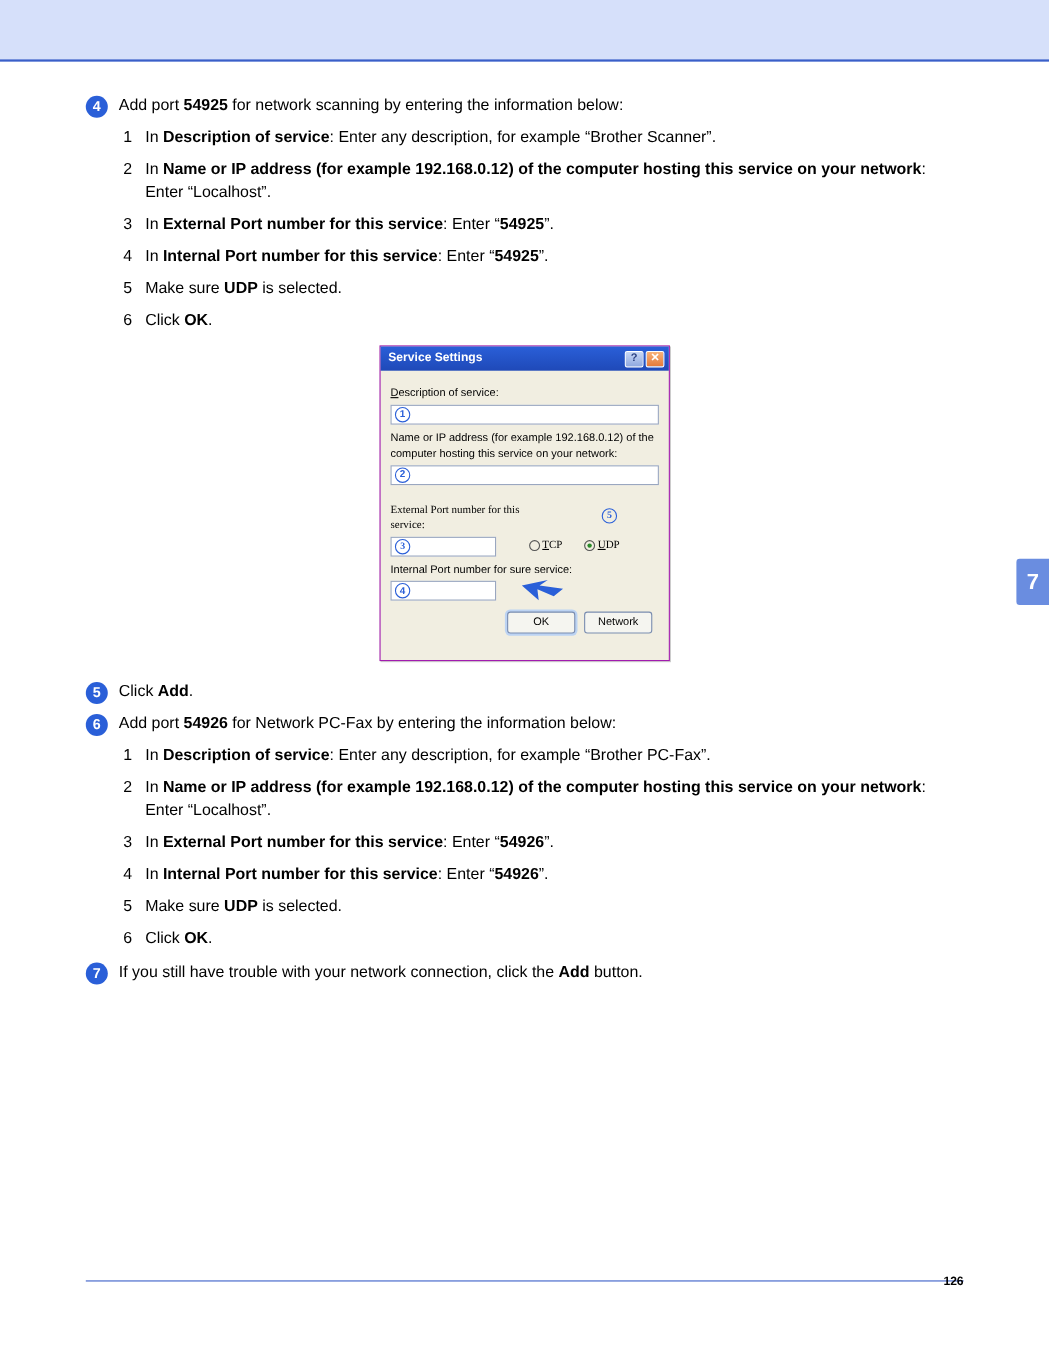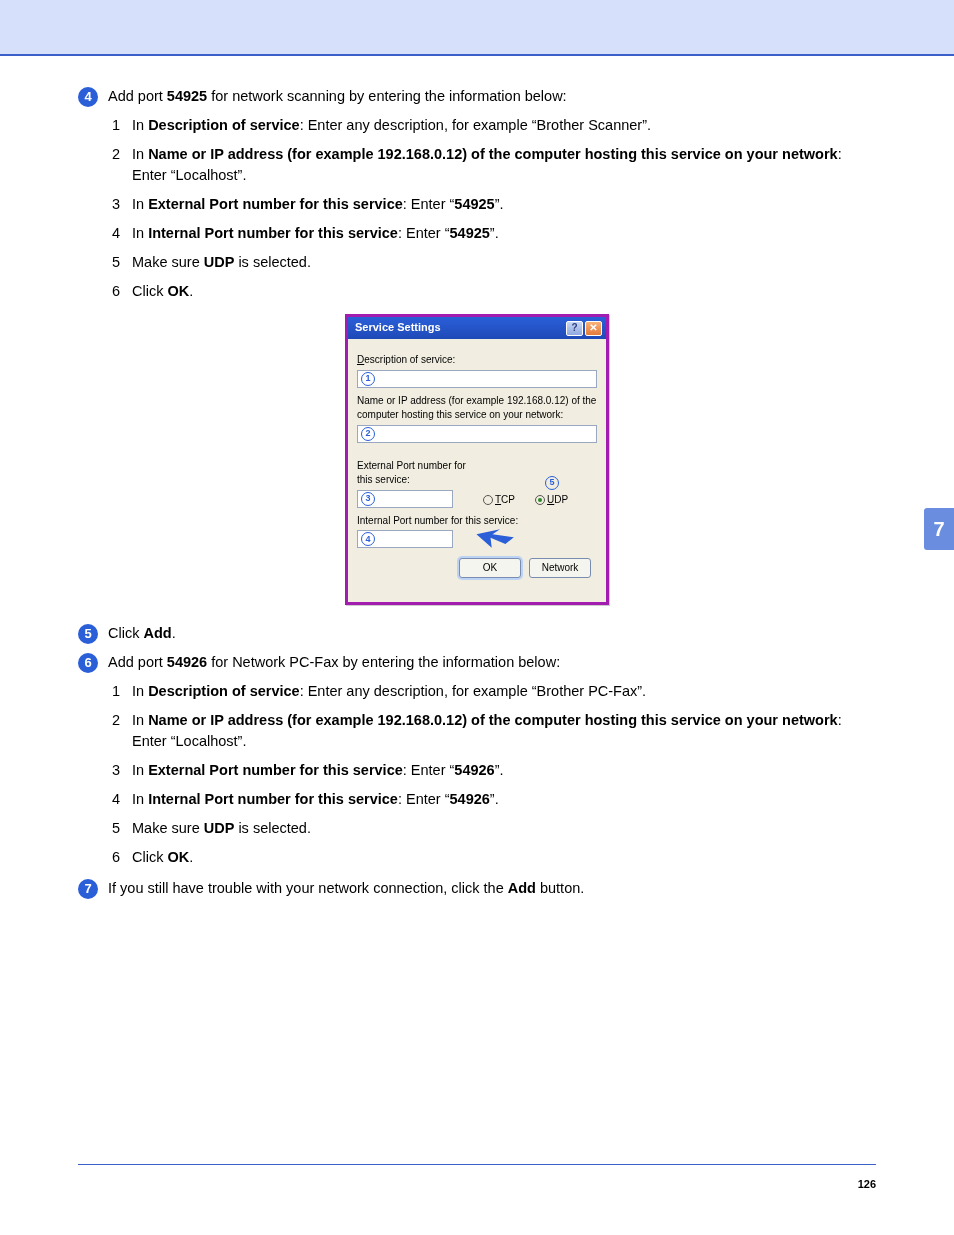--- a/index.html
+++ b/index.html
@@ -64,21 +64,21 @@
   
   .dialog-wrap {
     display: flex;
     justify-content: center;
     margin: 12px 0 18px 0;
   }
   .dialog {
     width: 264px;
     font-family: Tahoma, Arial, sans-serif;
     font-size: 10px;
-    border: 3px solid #a21caf;
+    border: 1px solid #a21caf;
     background: #f1eee1;
     box-shadow: 1px 1px 0 rgba(0,0,0,0.2);
   }
   .dlg-title {
     height: 22px;
     background: linear-gradient(#2a5fd8,#1f49b8);
     color: #fff;
     font-weight: bold;
     font-size: 11px;
     display: flex;
@@ -119,21 +119,21 @@
     width: 14px; height: 14px;
     border: 1.5px solid #2a5fd8;
     border-radius: 50%;
     color: #2a5fd8;
     font-size: 9px;
     font-weight: bold;
     display: inline-flex;
     align-items: center;
     justify-content: center;
   }
-  .row { display: flex; align-items: flex-end; gap: 30px; }
+  .row { display: flex; align-items: center; gap: 30px; font-family: Liberation Serif, serif; }
   .radios { display: flex; gap: 20px; font-size: 10px; align-items: center; }
   .radio {
     width: 10px; height: 10px; border-radius: 50%;
     border: 1px solid #555; display: inline-block;
     position: relative; margin-right: 2px;
     vertical-align: middle;
   }
   .radio.sel::after {
     content: ""; position: absolute; inset: 2px;
     border-radius: 50%; background: #2a8a2a;
@@ -171,21 +171,21 @@
     font-weight: bold;
     display: flex;
     align-items: center;
     justify-content: center;
     border-top-left-radius: 3px;
     border-bottom-left-radius: 3px;
   }
   .page-num {
     position: absolute;
     right: 78px;
-    bottom: 42px;
+    bottom: 61px;
     font-size: 11px;
     font-weight: bold;
   }
   .footer-line {
     position: absolute;
     left: 78px; right: 78px; bottom: 70px;
     border-top: 1px solid #3a5fc8;
   }
   .u { text-decoration: underline; }
 </style>
@@ -259,21 +259,21 @@
         <div class="row">
           <div class="dinput small">
               <span class="circnum">3</span>
             </div>
           <div class="radios">
             <span><span class="radio"></span><span class="u">T</span><span>CP</span></span>
             <span><span class="radio sel"></span><span class="u">U</span><span>DP</span></span>
           </div>
         </div>
 
-        <div class="dlbl">Internal Port number for this service:</div>
+        <div class="dlbl">Internal Port number for sure service:</div>
         <div class="arrow-wrap">
           <div class="dinput small">
               <span class="circnum">4</span>
             </div>
           <svg class="arrow" width="36" height="28">
               <polygon points="0,20 18,4 14,12 34,4 30,14 14,16 20,24" fill="#2a5fd8"></polygon>
             </svg>
         </div>
 
         <div class="dlg-btns">

